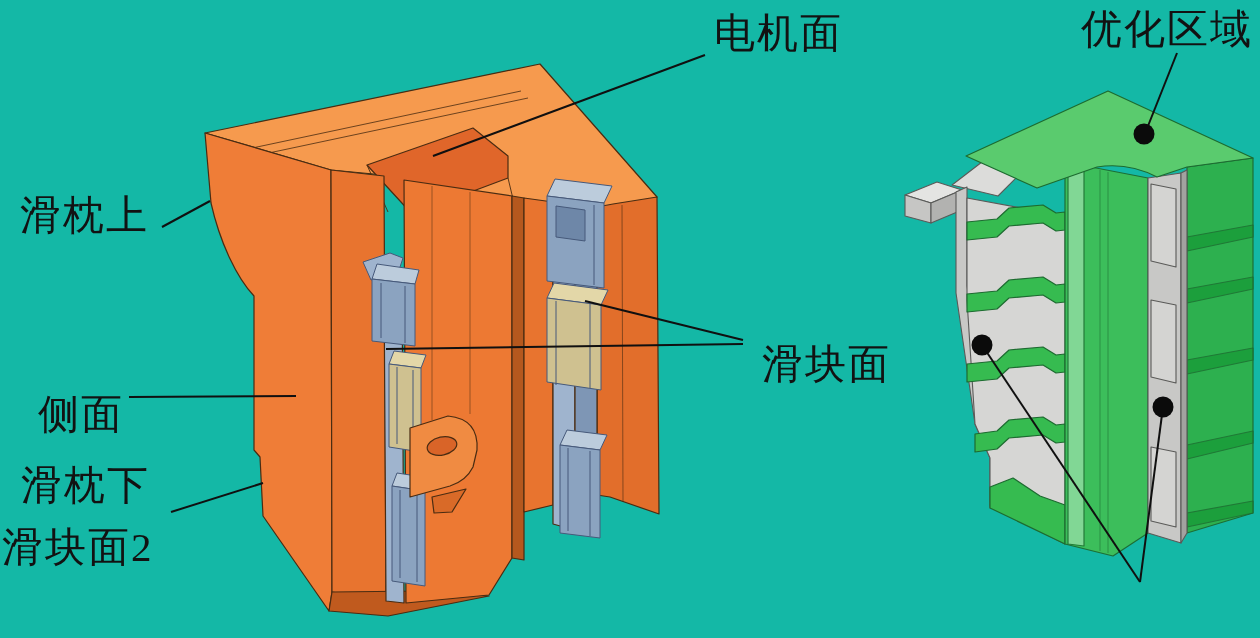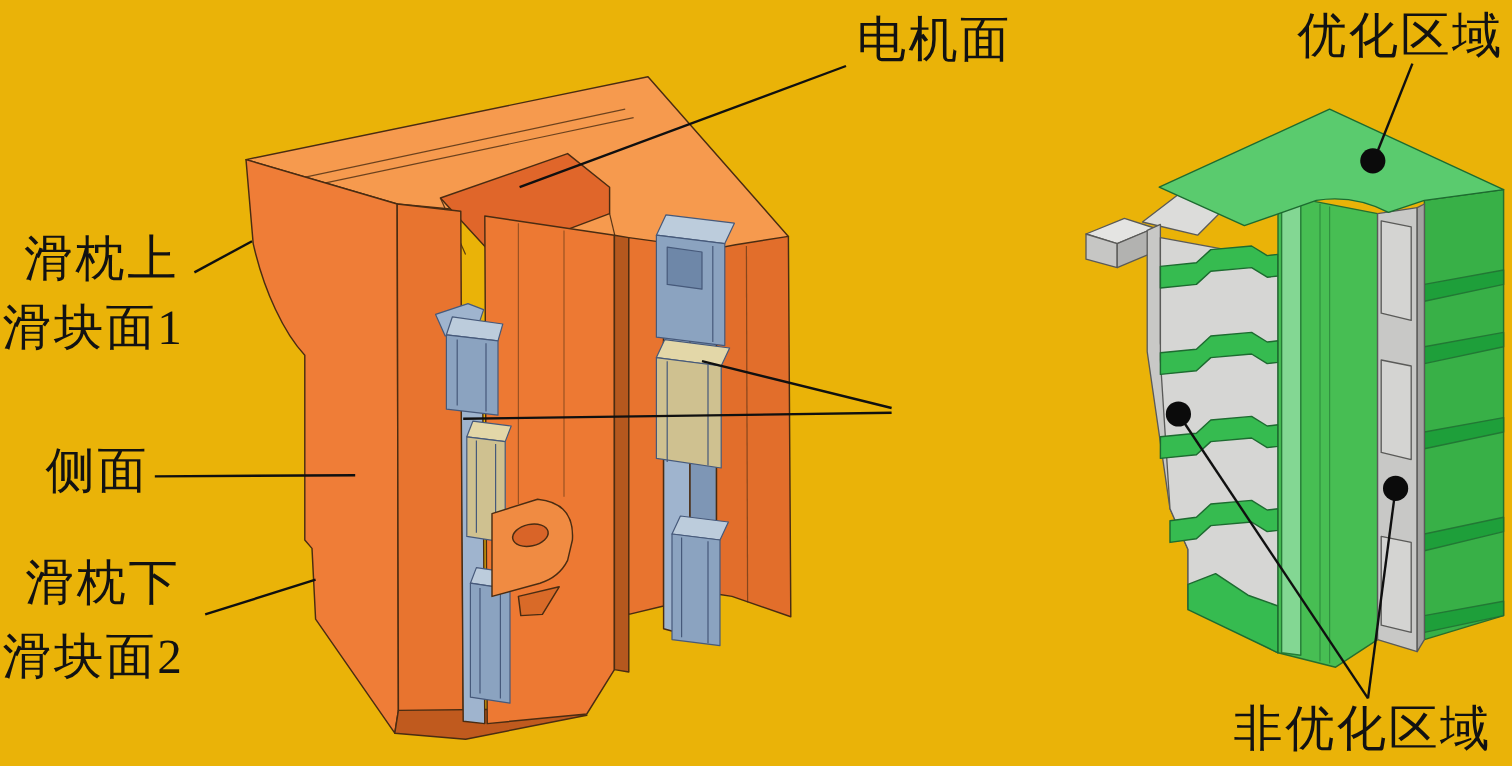--- a/index.html
+++ b/index.html
@@ -1,17 +1,17 @@
 <!DOCTYPE html>
 <html><head>
 <meta charset="utf-8">
 <style>
   html,body{margin:0;padding:0;background:#ffffff;}
   #stage{
-    position:relative;width:1260px;height:638px;background:#eab308;
+    position:relative;width:1260px;height:638px;background:#14b8a6;
     overflow:hidden;font-family:"Liberation Serif","DejaVu Serif",serif;
   }
   #stage svg{position:absolute;left:0;top:0;}
   .lbl{
     position:absolute;font-size:41px;line-height:1.05;color:#121212;
     white-space:nowrap;letter-spacing:2px;
   }
   .edgeO{stroke:#4a2c12;stroke-width:1.2;stroke-linejoin:round;}
   .edgeG{stroke:#1d6b30;stroke-width:1.2;stroke-linejoin:round;}
   .edgeGr{stroke:#5a5a58;stroke-width:1.1;stroke-linejoin:round;}
@@ -149,18 +149,17 @@
   <g>
     <circle cx="1144" cy="134" r="10.5" fill="#0b0b0b"></circle>
     <circle cx="982" cy="345" r="10.5" fill="#0b0b0b"></circle>
     <circle cx="1163" cy="407" r="10.5" fill="#0b0b0b"></circle>
   </g>
 </svg>
 
   <div class="lbl" style="left:714px;top:12px">电机面</div>
   <div class="lbl" style="left:1081px;top:8px">优化区域</div>
   <div class="lbl" style="left:20px;top:194px">滑枕上</div>
-  <div class="lbl" style="left:2px;top:252px">滑块面1</div>
-  <div class="lbl" style="left:38px;top:371px">侧面</div>
+  <div class="lbl" style="left:38px;top:393px">侧面</div>
   <div class="lbl" style="left:21px;top:464px">滑枕下</div>
   <div class="lbl" style="left:2px;top:526px">滑块面2</div>
-  <div class="lbl" style="left:1028px;top:586px">非优化区域</div>
+  <div class="lbl" style="left:762px;top:343px">滑块面</div>
 </div>
 
 </body></html>

